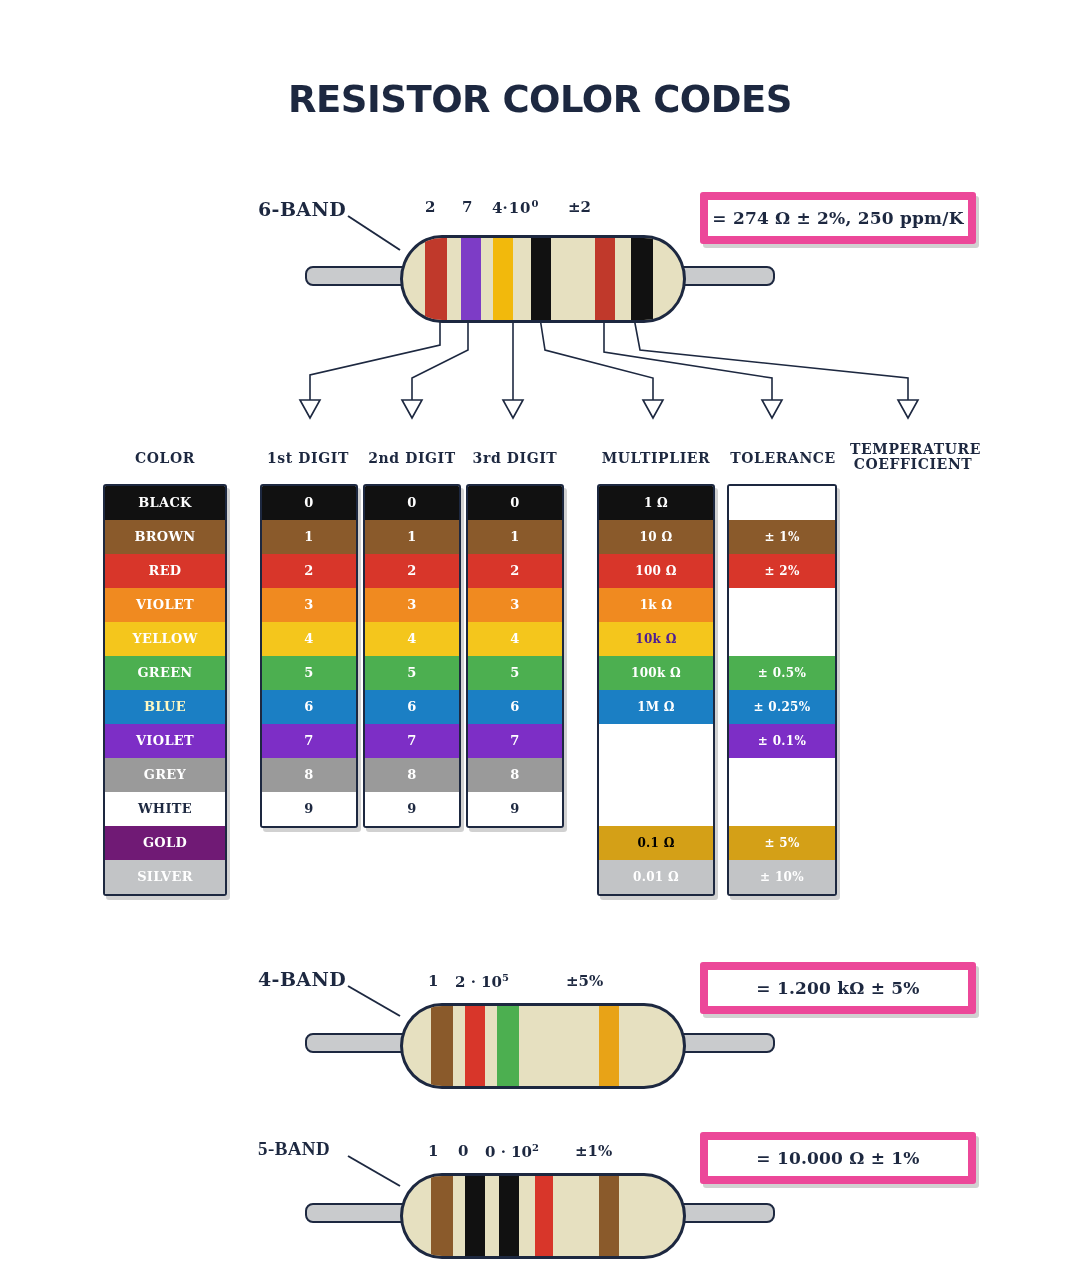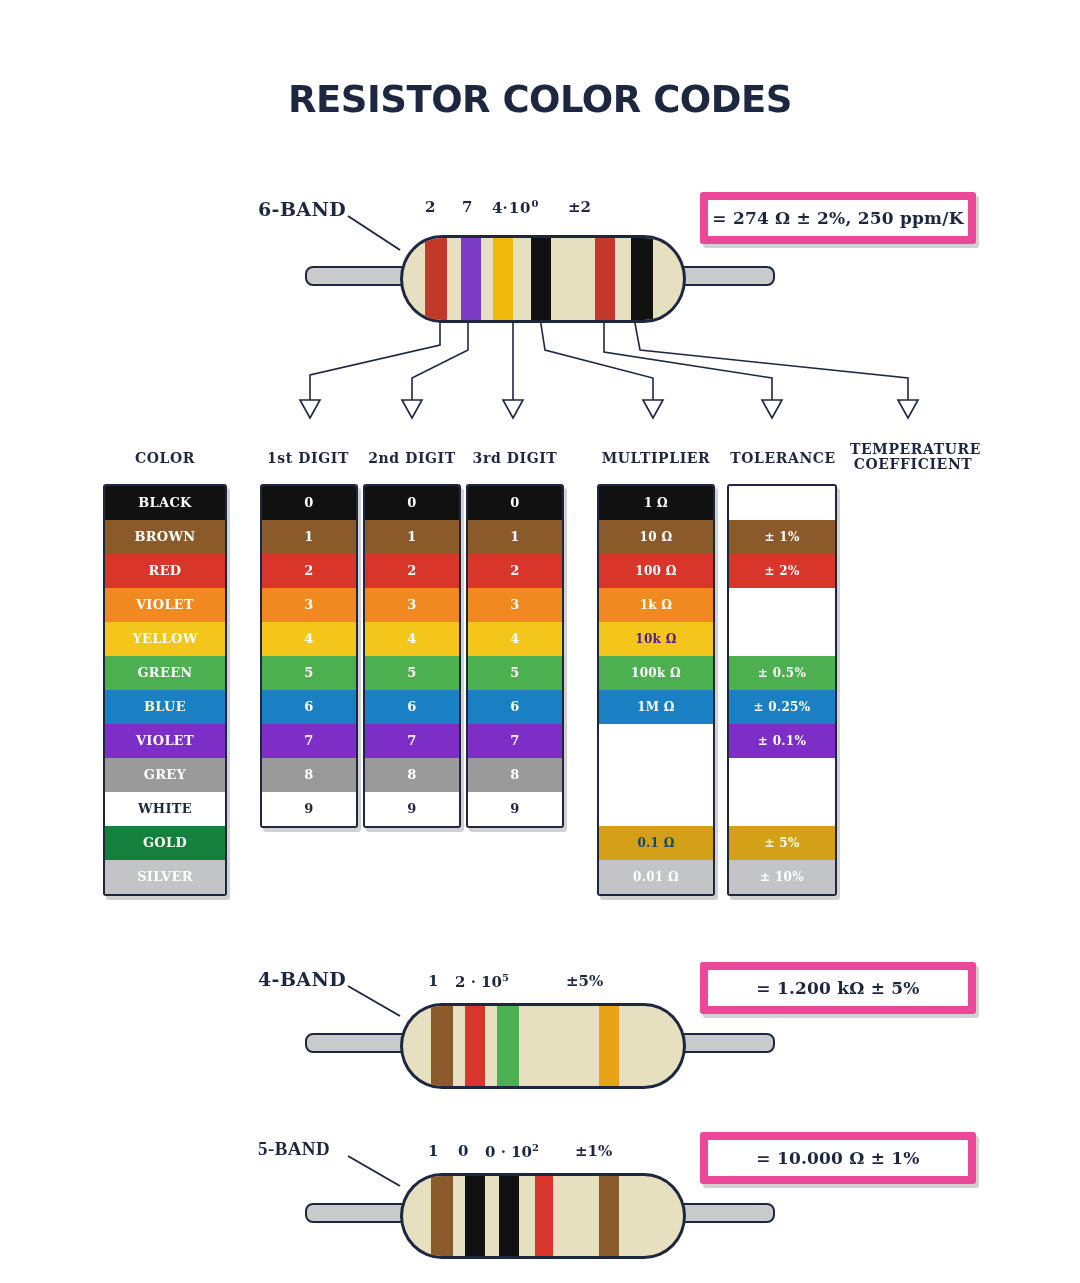--- a/index.html
+++ b/index.html
@@ -191,21 +191,21 @@
       <div class="cell" style="background: rgb(17, 17, 17); color: rgb(255, 255, 255);">BLACK</div>
       <div class="cell" style="background: rgb(138, 90, 43); color: rgb(255, 255, 255);">BROWN</div>
       <div class="cell" style="background: rgb(216, 54, 42); color: rgb(255, 255, 255);">RED</div>
       <div class="cell" style="background: rgb(240, 138, 32); color: rgb(255, 255, 255);">VIOLET</div>
       <div class="cell" style="background: rgb(244, 198, 28); color: rgb(255, 255, 255);">YELLOW</div>
       <div class="cell" style="background: rgb(76, 175, 80); color: rgb(255, 255, 255);">GREEN</div>
       <div class="cell" style="background: rgb(27, 127, 196); color: #fef9c3;">BLUE</div>
       <div class="cell" style="background: rgb(125, 46, 198); color: rgb(255, 255, 255);">VIOLET</div>
       <div class="cell" style="background: rgb(154, 154, 154); color: rgb(255, 255, 255);">GREY</div>
       <div class="cell" style="background: rgb(255, 255, 255); color: rgb(29, 40, 64);">WHITE</div>
-      <div class="cell" style="background: #15803d; color: rgb(255, 255, 255);">GOLD</div>
+      <div class="cell" style="background: #701a75; color: rgb(255, 255, 255);">GOLD</div>
       <div class="cell" style="background: rgb(194, 196, 198); color: rgb(255, 255, 255);">SILVER</div>
     </div>
 
   <div class="col shadowbox" id="col-d1" style="left:260px; top:484px; width:98px;">
       <div class="cell" style="background: rgb(17, 17, 17); color: rgb(255, 255, 255);">0</div>
       <div class="cell" style="background: rgb(138, 90, 43); color: rgb(255, 255, 255);">1</div>
       <div class="cell" style="background: rgb(216, 54, 42); color: rgb(255, 255, 255);">2</div>
       <div class="cell" style="background: rgb(240, 138, 32); color: rgb(255, 255, 255);">3</div>
       <div class="cell" style="background: rgb(244, 198, 28); color: rgb(255, 255, 255);">4</div>
       <div class="cell" style="background: rgb(76, 175, 80); color: rgb(255, 255, 255);">5</div>
@@ -243,21 +243,21 @@
       <div class="cell small" style="background: rgb(17, 17, 17); color: rgb(255, 255, 255);">1 Ω</div>
       <div class="cell small" style="background: rgb(138, 90, 43); color: rgb(255, 255, 255);">10 Ω</div>
       <div class="cell small" style="background: rgb(216, 54, 42); color: rgb(255, 255, 255);">100 Ω</div>
       <div class="cell small" style="background: rgb(240, 138, 32); color: rgb(255, 255, 255);">1k Ω</div>
       <div class="cell small" style="background: rgb(244, 198, 28); color: #4c1d95;">10k Ω</div>
       <div class="cell small" style="background: rgb(76, 175, 80); color: rgb(255, 255, 255);">100k Ω</div>
       <div class="cell small" style="background: rgb(27, 127, 196); color: rgb(255, 255, 255);">1M Ω</div>
       <div class="cell small blank" style="background: rgb(255, 255, 255); color: rgb(29, 40, 64);"></div>
       <div class="cell small blank" style="background: rgb(255, 255, 255); color: rgb(29, 40, 64);"></div>
       <div class="cell small blank" style="background: rgb(255, 255, 255); color: rgb(29, 40, 64);"></div>
-      <div class="cell small" style="background: rgb(212, 160, 23); color: #0c4a6e;">0.1 Ω</div>
+      <div class="cell small" style="background: rgb(212, 160, 23); color: #000000;">0.1 Ω</div>
       <div class="cell small" style="background: rgb(194, 196, 198); color: rgb(255, 255, 255);">0.01 Ω</div>
     </div>
 
   <div class="col shadowbox" id="col-tol" style="left:727px; top:484px; width:110px;">
       <div class="cell small blank" style="background: rgb(255, 255, 255); color: rgb(29, 40, 64);"></div>
       <div class="cell small" style="background: rgb(138, 90, 43); color: rgb(255, 255, 255);">± 1%</div>
       <div class="cell small" style="background: rgb(216, 54, 42); color: rgb(255, 255, 255);">± 2%</div>
       <div class="cell small blank" style="background: rgb(255, 255, 255); color: rgb(29, 40, 64);"></div>
       <div class="cell small blank" style="background: rgb(255, 255, 255); color: rgb(29, 40, 64);"></div>
       <div class="cell small" style="background: rgb(76, 175, 80); color: rgb(255, 255, 255);">± 0.5%</div>

